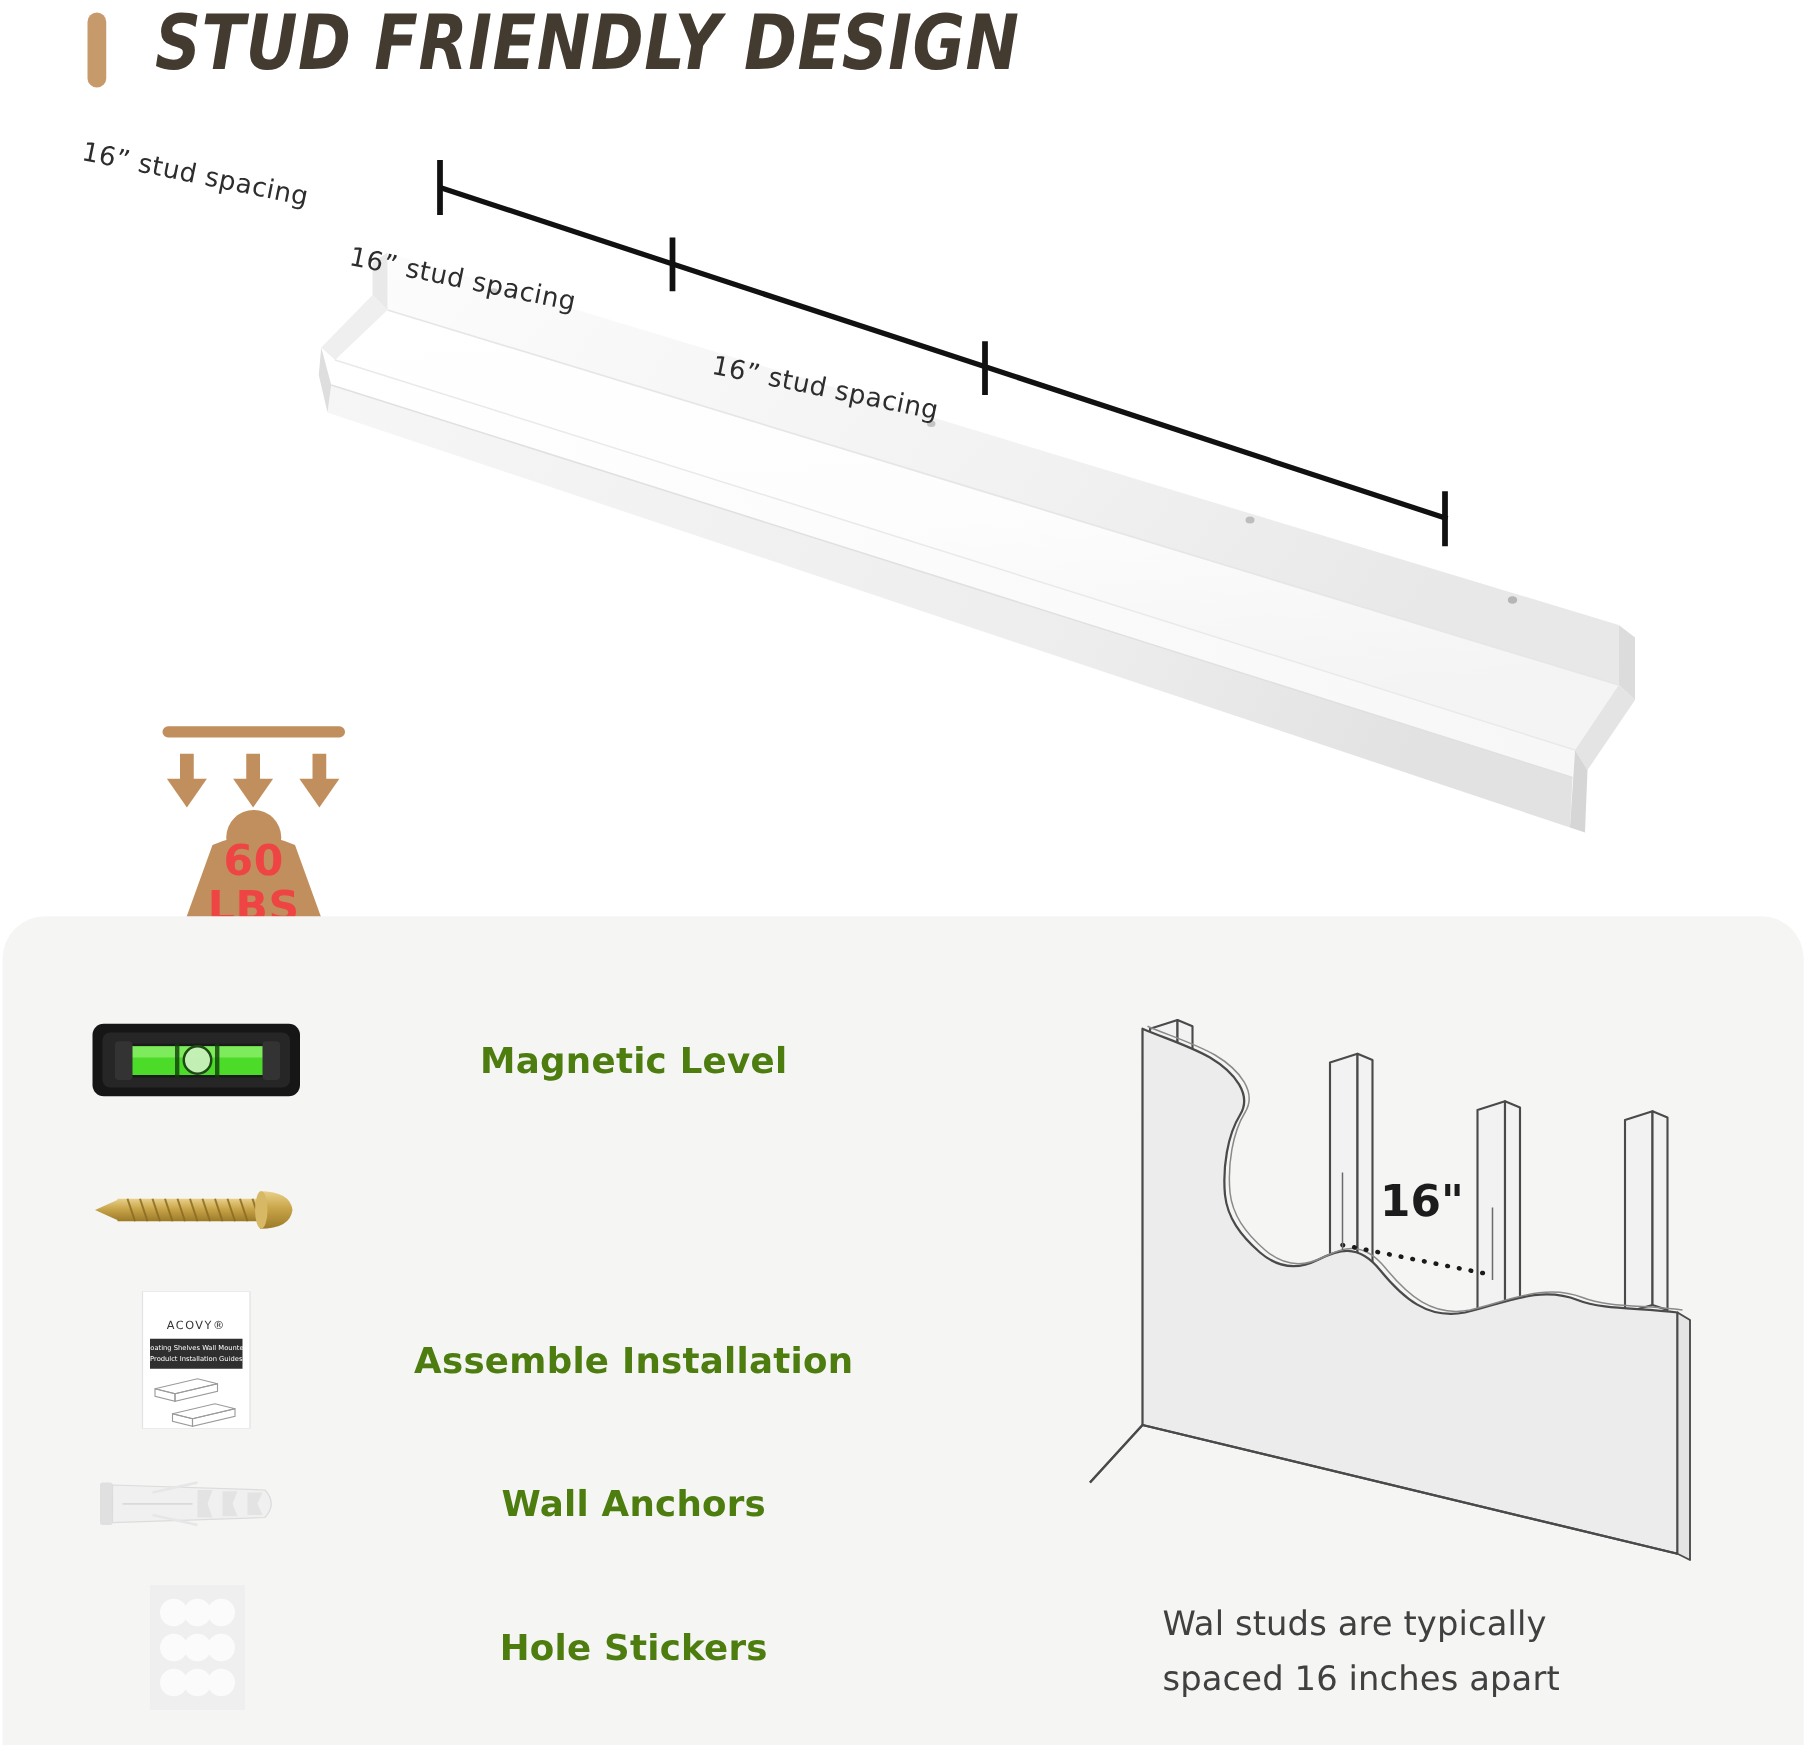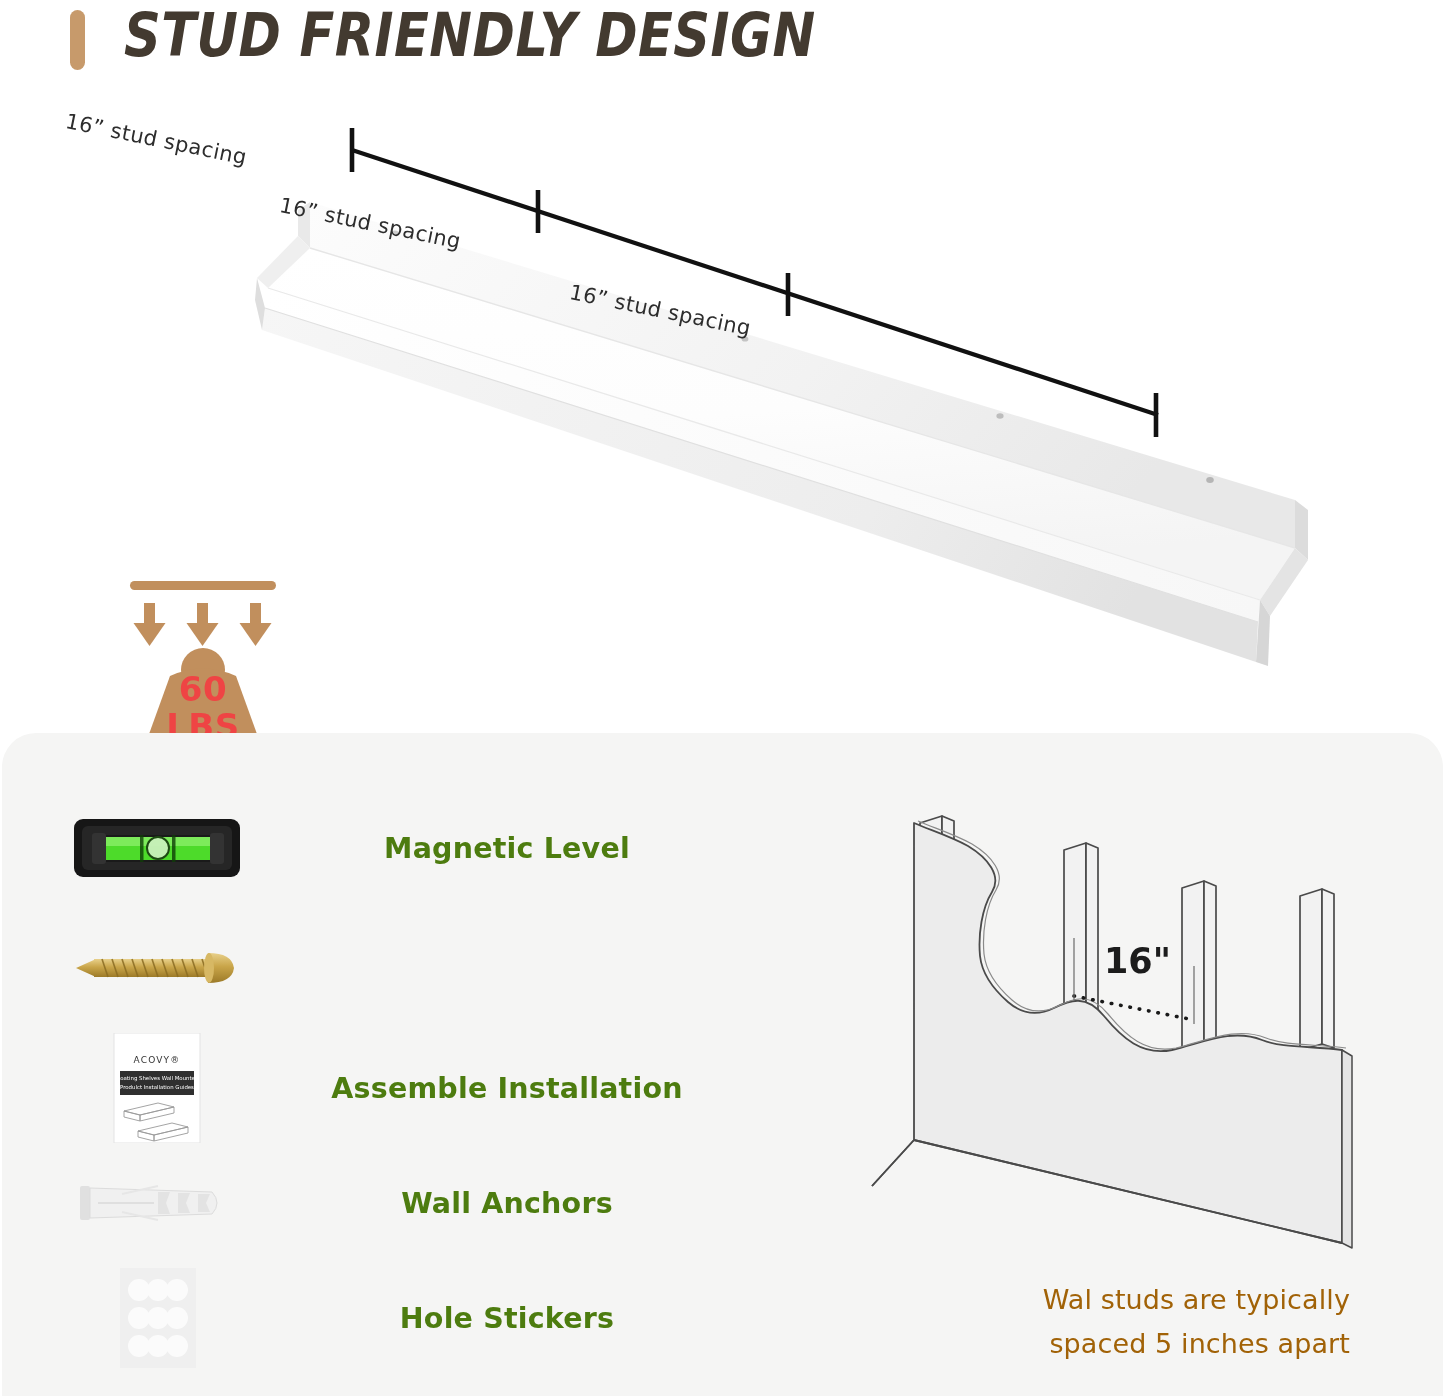--- a/index.html
+++ b/index.html
@@ -137,24 +137,23 @@
   #wall-diagram-svg {
     position: absolute;
     left: 0; top: 0;
   }
   #wall-caption {
     position: absolute;
     left: 88px; top: 490px;
     width: 420px;
     font-family: "DejaVu Sans", "Liberation Sans", sans-serif;
     font-size: 27px;
-    color: #a16207;
+    color: #404040;
     line-height: 1.62;
     letter-spacing: 0.1px;
-    text-align: right;
   }
 </style>
 </head>
 <body>
 
 <div id="header">
   <div id="title-accent-bar"></div>
   <div id="page-title">STUD FRIENDLY DESIGN</div>
 </div>
 
@@ -425,16 +424,16 @@
       <line x1="232" y1="208" x2="352" y2="232" stroke="#1a1a1a" stroke-width="3.6" stroke-linecap="round" stroke-dasharray="0.5 9"></line>
 
       <line x1="232" y1="150" x2="232" y2="212" stroke="#6a6a6a" stroke-width="1.2"></line>
       <line x1="352" y1="178" x2="352" y2="236" stroke="#6a6a6a" stroke-width="1.2"></line>
 
       <text x="262" y="185" font-family="DejaVu Sans, Liberation Sans, sans-serif" font-size="35" font-weight="700" fill="#1c1c1c">16"</text>
     </svg>
 
     <div id="wall-caption">
       <span>Wal studs are typically</span><br>
-      <span>spaced 5 inches apart</span>
+      <span>spaced 16 inches apart</span>
     </div>
   </div>
 </div>
 
 </body></html>

